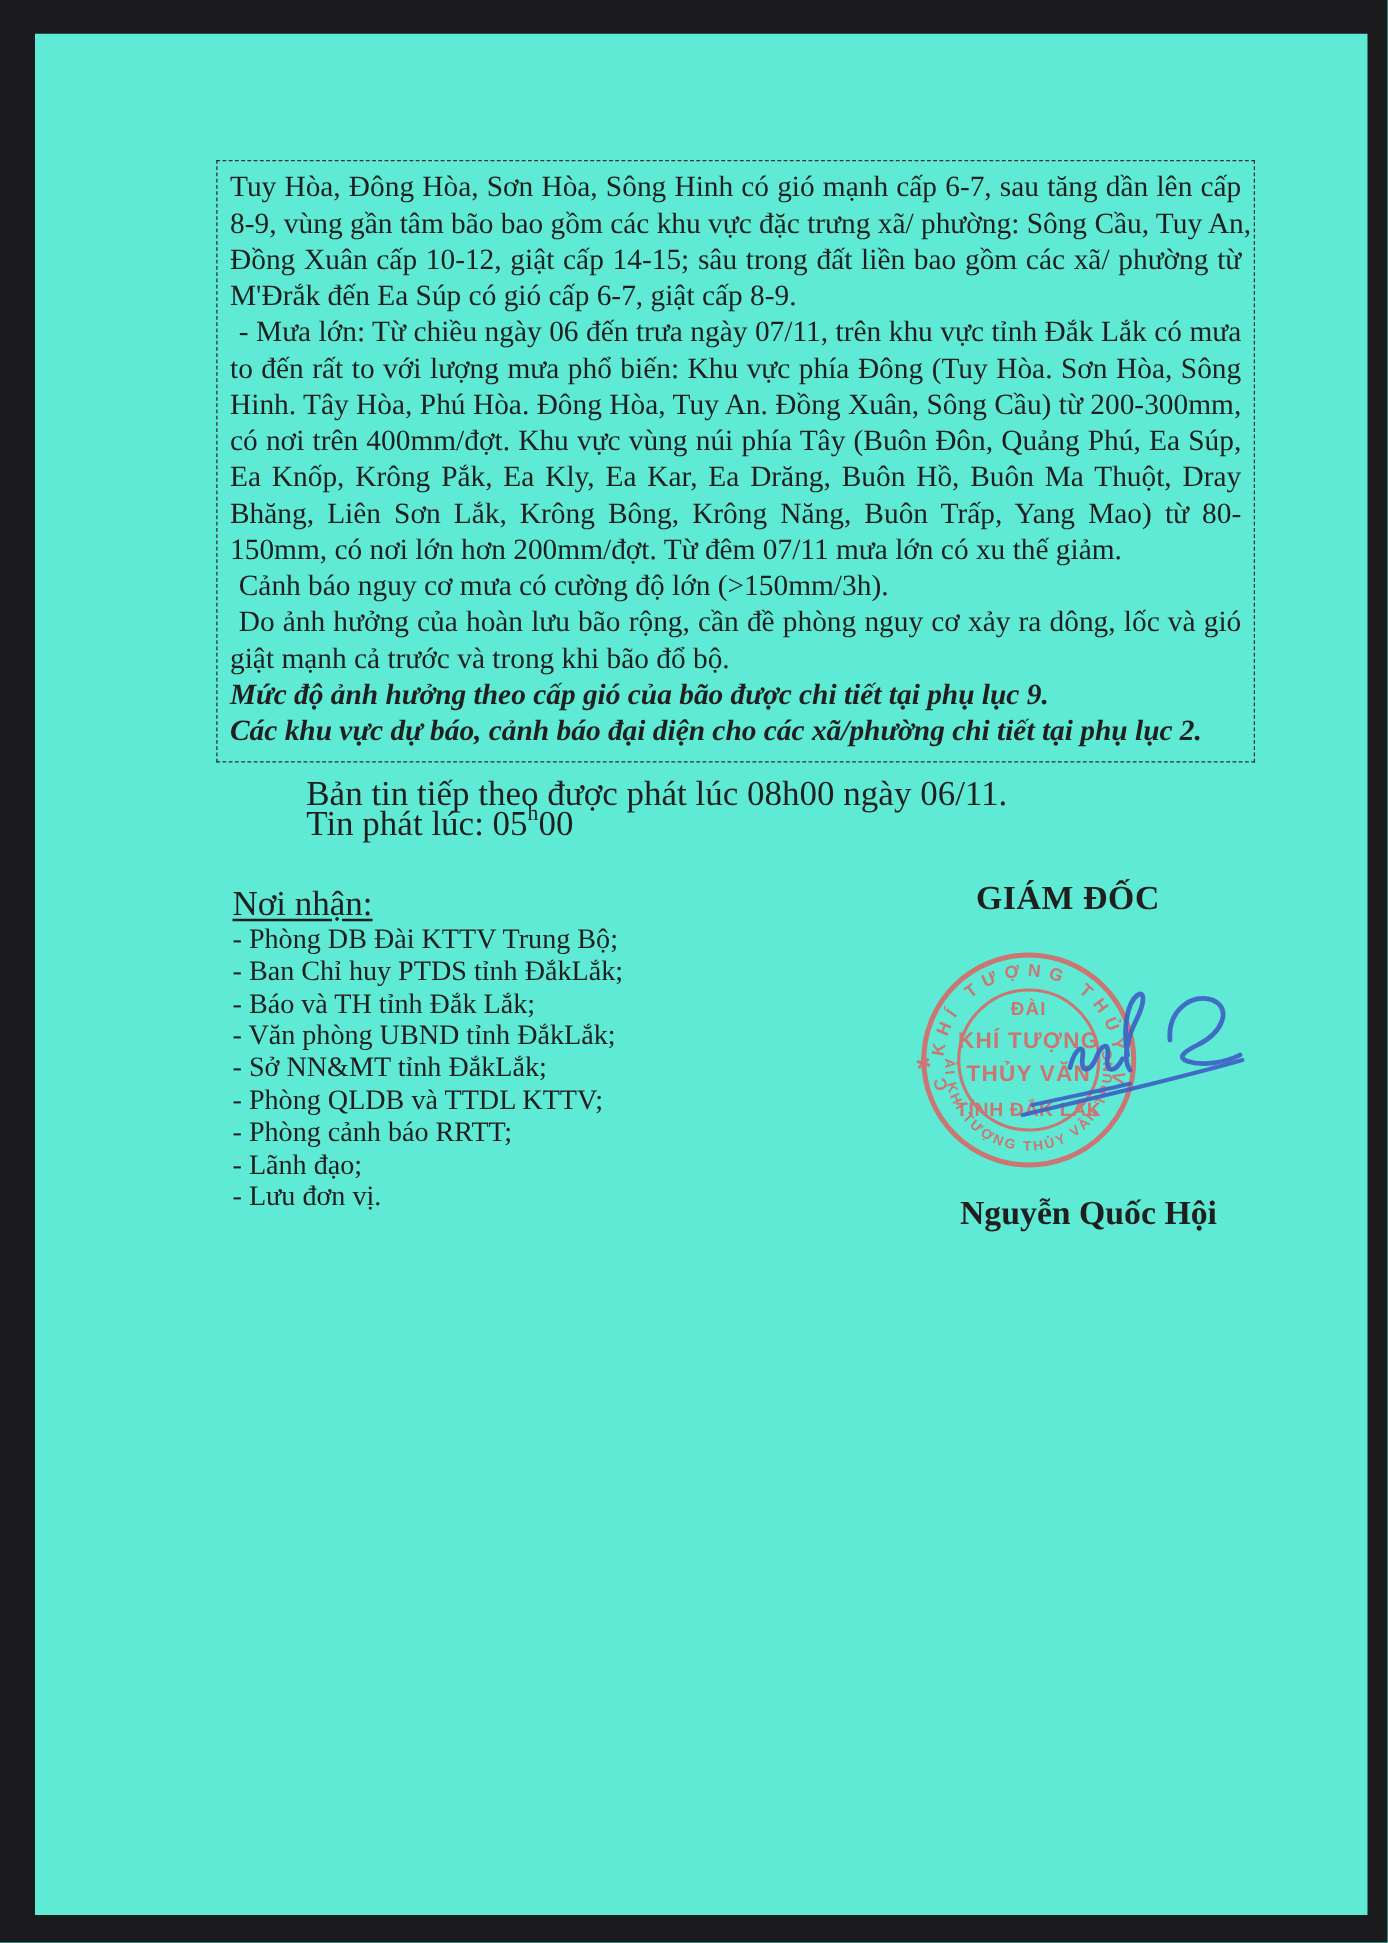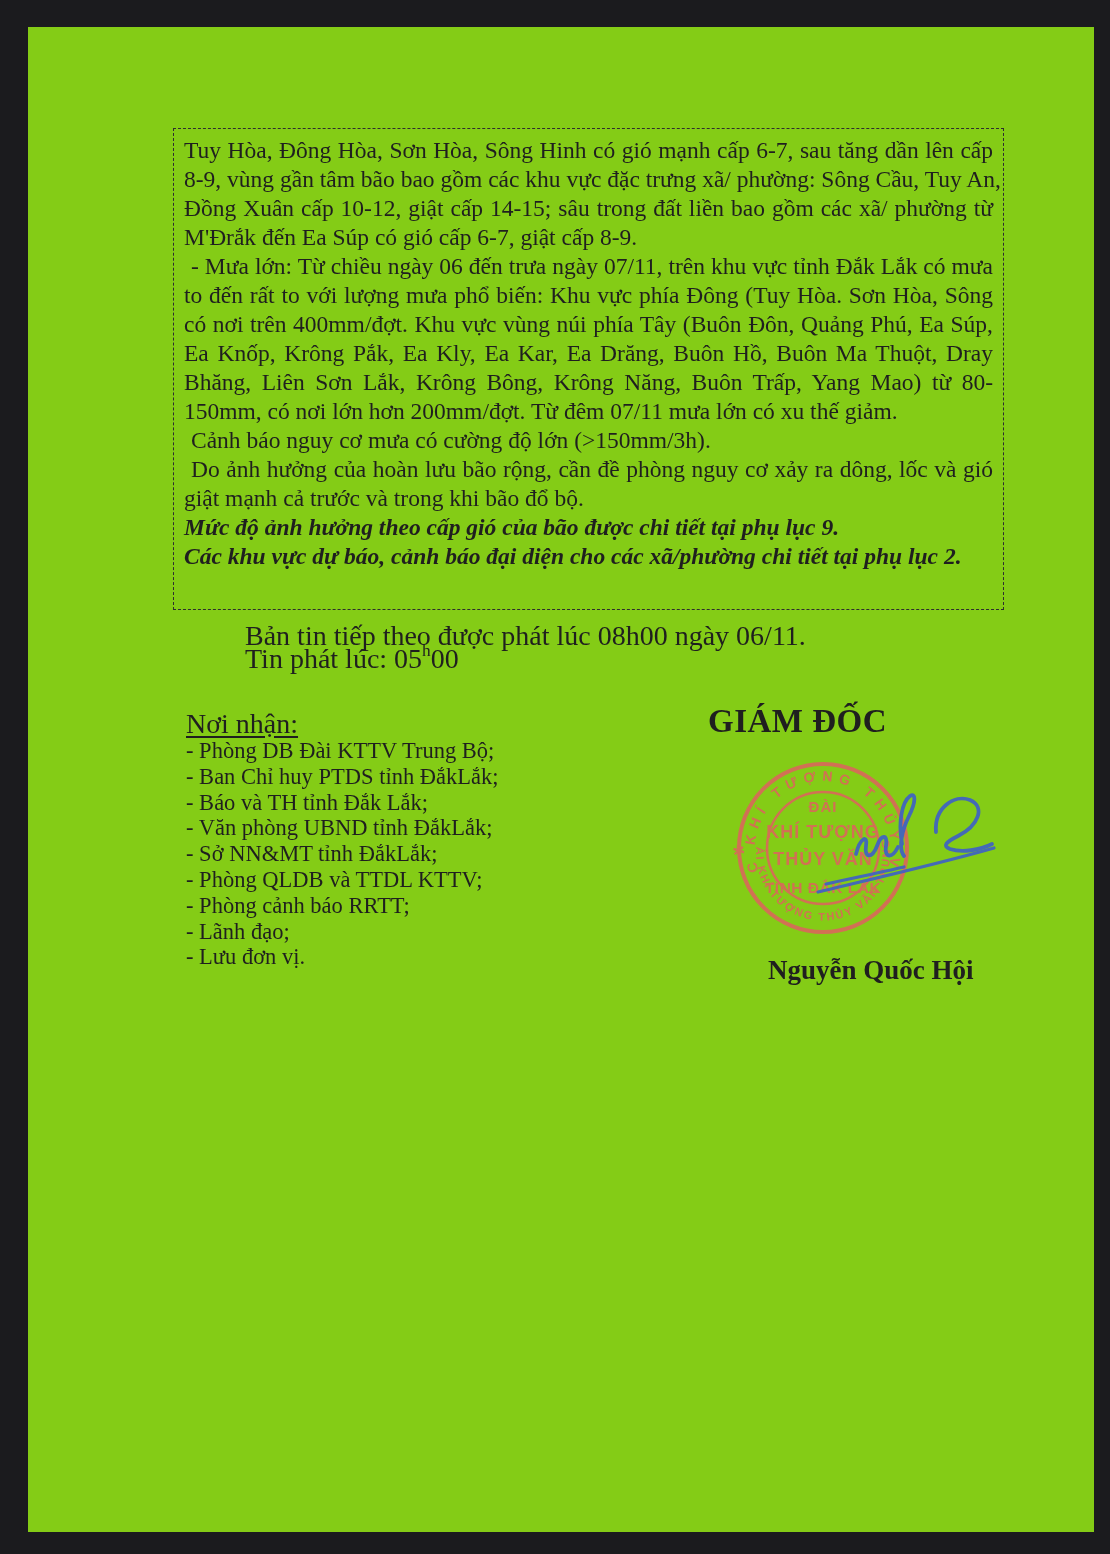--- a/index.html
+++ b/index.html
@@ -36,21 +36,21 @@
   .note-2 sup{ font-size:0.62em; position:relative; top:-2px; }
   .recipients{ position:absolute; left:158px; top:684px; width:420px; }
   .recipients-heading{
     font-size:28px; line-height:26px;
     text-decoration:underline; text-underline-offset:3px;
     margin-bottom:1px; white-space:nowrap;
   }
   .recipient-item{ font-size:22.5px; line-height:25.8px; white-space:nowrap; }
   .signatory-title{
     position:absolute; left:680px; top:676px; width:220px;
-    text-align:left; font-size:33px; font-weight:bold; letter-spacing:.5px;
+    text-align:right; font-size:27px; font-weight:bold; letter-spacing:.5px;
     white-space:nowrap;
   }
   .signatory-name{
     position:absolute; left:740px; top:928px; width:250px;
     font-size:27px; font-weight:bold; white-space:nowrap;
   }
   .seal-svg{ position:absolute; left:650px; top:705px; }
   .stamp-group{ opacity:.84; }
   .stamp-ring{ fill:none; stroke:var(--stamp-red,#e06060); }
   .stamp-text{
@@ -59,29 +59,30 @@
     font-weight:bold;
   }
   .arc-top{ font-size:14px; letter-spacing:6px; }
   .arc-bottom{ font-size:11px; letter-spacing:2px; }
   .sig-group{ opacity:.92; }
   .sig-stroke{ fill:none; stroke:var(--sig-blue,#3f62c4); stroke-linecap:round; stroke-linejoin:round; }
 </style>
 </head>
 <body style="background: rgb(27, 27, 30); color: rgb(31, 31, 31);">
 
-<div class="paper" style="background: #84cc16;">
+<div class="paper" style="background: #5eead4;">
 
   <div class="bulletin-box">
     <div class="bline jl">Tuy Hòa, Đông Hòa, Sơn Hòa, Sông Hinh có gió mạnh cấp 6-7, sau tăng dần lên cấp</div>
     <div class="bline jl">8-9, vùng gần tâm bão bao gồm các khu vực đặc trưng xã/ phường: Sông Cầu, Tuy An,</div>
     <div class="bline jl">Đồng Xuân cấp 10-12, giật cấp 14-15; sâu trong đất liền bao gồm các xã/ phường từ</div>
     <div class="bline">M'Đrắk đến Ea Súp có gió cấp 6-7, giật cấp 8-9.</div>
     <div class="bline jl il">- Mưa lớn: Từ chiều ngày 06 đến trưa ngày 07/11, trên khu vực tỉnh Đắk Lắk có mưa</div>
     <div class="bline jl">to đến rất to với lượng mưa phổ biến: Khu vực phía Đông (Tuy Hòa. Sơn Hòa, Sông</div>
+    <div class="bline jl">Hinh. Tây Hòa, Phú Hòa. Đông Hòa, Tuy An. Đồng Xuân, Sông Cầu) từ 200-300mm,</div>
     <div class="bline jl">có nơi trên 400mm/đợt. Khu vực vùng núi phía Tây (Buôn Đôn, Quảng Phú, Ea Súp,</div>
     <div class="bline jl">Ea Knốp, Krông Pắk, Ea Kly, Ea Kar, Ea Drăng, Buôn Hồ, Buôn Ma Thuột, Dray</div>
     <div class="bline jl">Bhăng, Liên Sơn Lắk, Krông Bông, Krông Năng, Buôn Trấp, Yang Mao) từ 80-</div>
     <div class="bline">150mm, có nơi lớn hơn 200mm/đợt. Từ đêm 07/11 mưa lớn có xu thế giảm.</div>
     <div class="bline il">Cảnh báo nguy cơ mưa có cường độ lớn (&gt;150mm/3h).</div>
     <div class="bline jl il">Do ảnh hưởng của hoàn lưu bão rộng, cần đề phòng nguy cơ xảy ra dông, lốc và gió</div>
     <div class="bline">giật mạnh cả trước và trong khi bão đổ bộ.</div>
     <div class="bline bi">Mức độ ảnh hưởng theo cấp gió của bão được chi tiết tại phụ lục 9.</div>
     <div class="bline bi">Các khu vực dự báo, cảnh báo đại diện cho các xã/phường chi tiết tại phụ lục 2.</div>
   </div>

